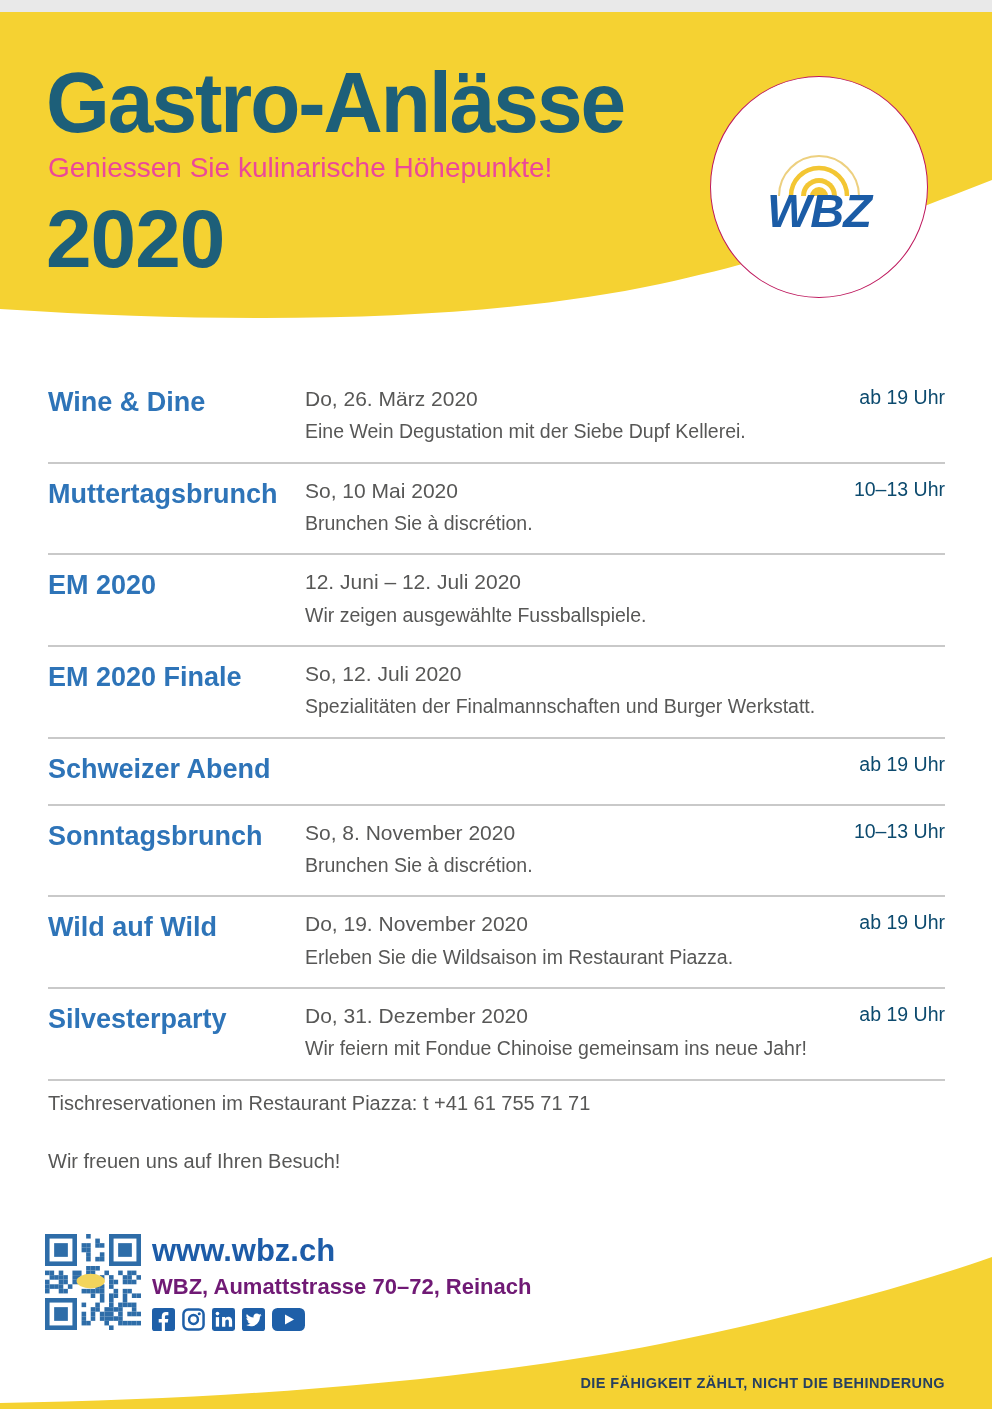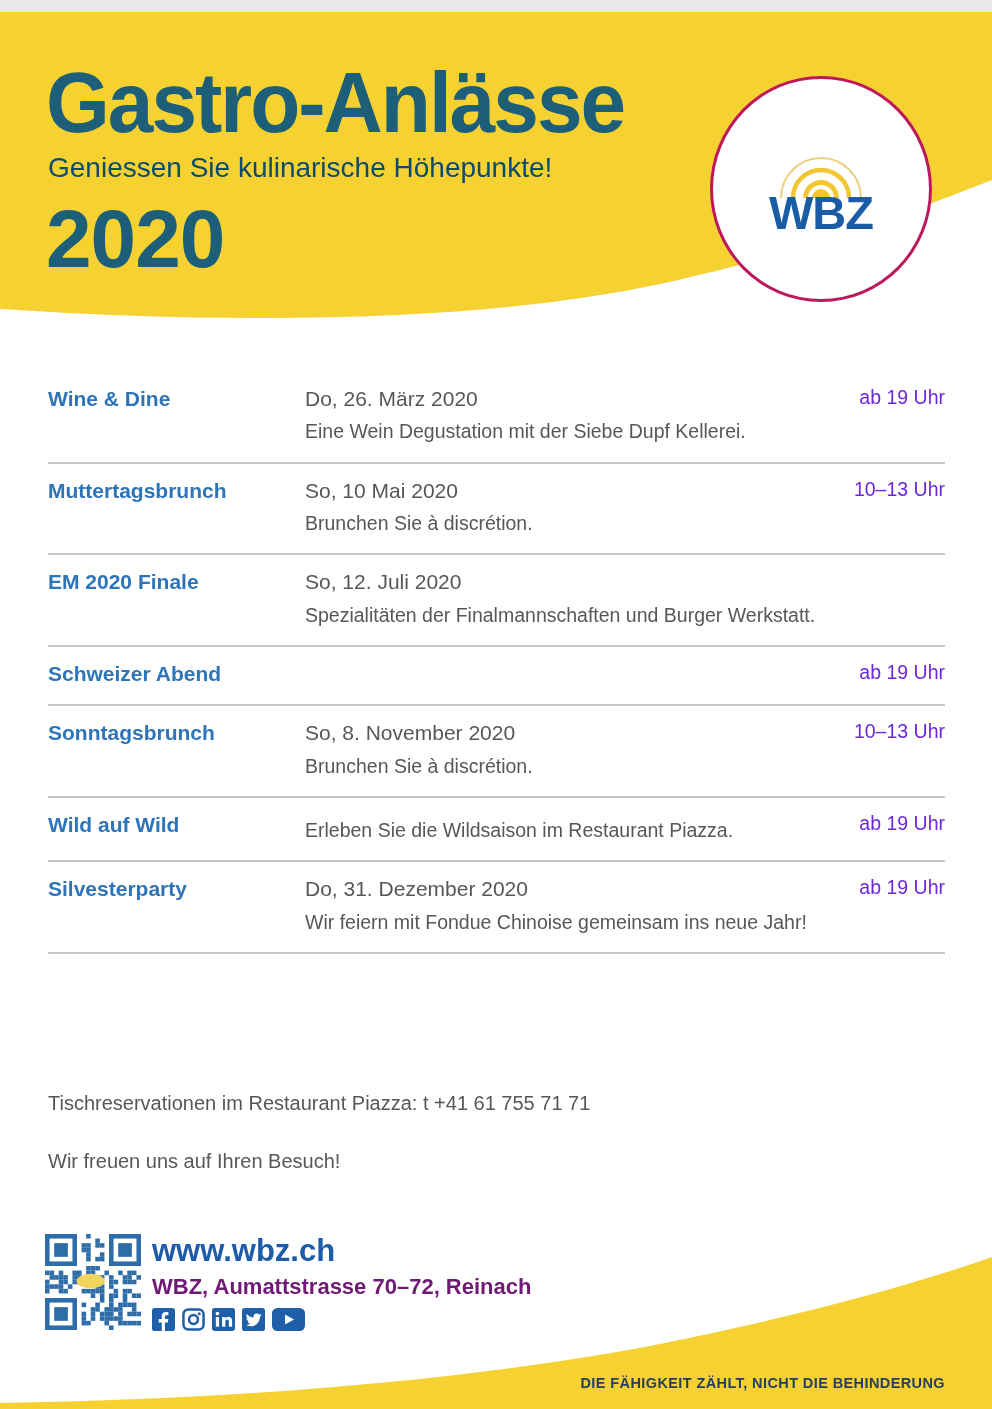--- a/index.html
+++ b/index.html
@@ -11,48 +11,48 @@
   svg{display:block;}
   
   .header-wave{position:absolute;top:0;left:0;z-index:1;}
   .hdr-title{
     position:absolute;left:46px;top:42px;z-index:2;
     font-size:82px;font-weight:700;letter-spacing:-2px;color:#1D5F79;
     transform:scaleY(1.04);transform-origin:top left;
   }
   .hdr-subtitle{
     position:absolute;left:48px;top:140px;z-index:2;
-    font-size:28px;font-weight:400;color:#0c4a6e;
+    font-size:28px;font-weight:400;color:#ec4899;
   }
   .hdr-year{
     position:absolute;left:46px;top:180px;z-index:2;
     font-size:82px;font-weight:700;letter-spacing:-1px;color:#1D5F79;
   }
   .logo-circle{
     position:absolute;left:710px;top:64px;z-index:3;
     width:216px;height:216px;border-radius:50%;
-    background:#ffffff;border:3px solid #be185d;
+    background:#ffffff;border:1px solid #be185d;
     display:flex;flex-direction:column;align-items:center;justify-content:center;
-    padding-top:4px;box-sizing:content-box;
+    padding-top:4px;box-sizing:content-box;font-style:italic;
   }
   .logo-arcs{width:104px;height:52px;margin-bottom:-9px;}
   .logo-text{
     font-size:47px;font-weight:700;letter-spacing:-1px;color:#1B5CA6;
     line-height:1;
   }
   
   .events{position:absolute;left:48px;right:47px;top:360px;z-index:2;}
   .event-row{
     display:grid;grid-template-columns:257px 1fr auto;
     padding:13px 0 17px 0;border-bottom:2.5px solid #C9C9C9;
   }
-  .event-name{font-size:21px;font-weight:700;color:#2E74B8;line-height:1.3;}
+  .event-name{font-size:27px;font-weight:700;color:#2E74B8;line-height:1.3;}
   .event-date{font-size:21px;color:#575756;line-height:1.3;}
   .event-desc{font-size:19.5px;color:#575756;line-height:1.3;margin-top:7px;}
-  .event-time{font-size:19.5px;color:#6d28d9;line-height:1.3;text-align:right;}
+  .event-time{font-size:19.5px;color:#0c4a6e;line-height:1.3;text-align:right;}
   
   .note-reservation{position:absolute;left:48px;top:1080px;z-index:2;font-size:20px;color:#575756;}
   .note-closing{position:absolute;left:48px;top:1138px;z-index:2;font-size:20px;color:#575756;}
   
   .qr{position:absolute;left:45px;top:1222px;width:96px;height:96px;z-index:2;}
   .site{
     position:absolute;left:152px;top:1222px;z-index:2;
     font-size:31px;font-weight:700;color:#1D5CA8;text-decoration:none;line-height:1.1;
   }
   .address{position:absolute;left:152px;top:1262px;z-index:2;font-size:22px;font-weight:700;color:#701a75;}
@@ -100,20 +100,28 @@
 
     <div class="event-row">
       <div class="event-name">Muttertagsbrunch</div>
       <div class="event-mid">
         <div class="event-date">So, 10 Mai 2020</div>
         <div class="event-desc">Brunchen Sie à discrétion.</div>
       </div>
       <div class="event-time">10–13 Uhr</div>
     </div>
 
+    <div class="event-row">
+      <div class="event-name">EM 2020</div>
+      <div class="event-mid">
+        <div class="event-date">12. Juni – 12. Juli 2020</div>
+        <div class="event-desc">Wir zeigen ausgewählte Fussballspiele.</div>
+      </div>
+      <div class="event-time"></div>
+    </div>
 
     <div class="event-row">
       <div class="event-name">EM 2020 Finale</div>
       <div class="event-mid">
         <div class="event-date">So, 12. Juli 2020</div>
         <div class="event-desc">Spezialitäten der Finalmannschaften und Burger Werkstatt.</div>
       </div>
       <div class="event-time"></div>
     </div>
 
@@ -127,20 +135,21 @@
       <div class="event-mid">
         <div class="event-date">So, 8. November 2020</div>
         <div class="event-desc">Brunchen Sie à discrétion.</div>
       </div>
       <div class="event-time">10–13 Uhr</div>
     </div>
 
     <div class="event-row">
       <div class="event-name">Wild auf Wild</div>
       <div class="event-mid">
+        <div class="event-date">Do, 19. November 2020</div>
         <div class="event-desc">Erleben Sie die Wildsaison im Restaurant Piazza.</div>
       </div>
       <div class="event-time">ab 19 Uhr</div>
     </div>
 
     <div class="event-row">
       <div class="event-name">Silvesterparty</div>
       <div class="event-mid">
         <div class="event-date">Do, 31. Dezember 2020</div>
         <div class="event-desc">Wir feiern mit Fondue Chinoise gemeinsam ins neue Jahr!</div>

